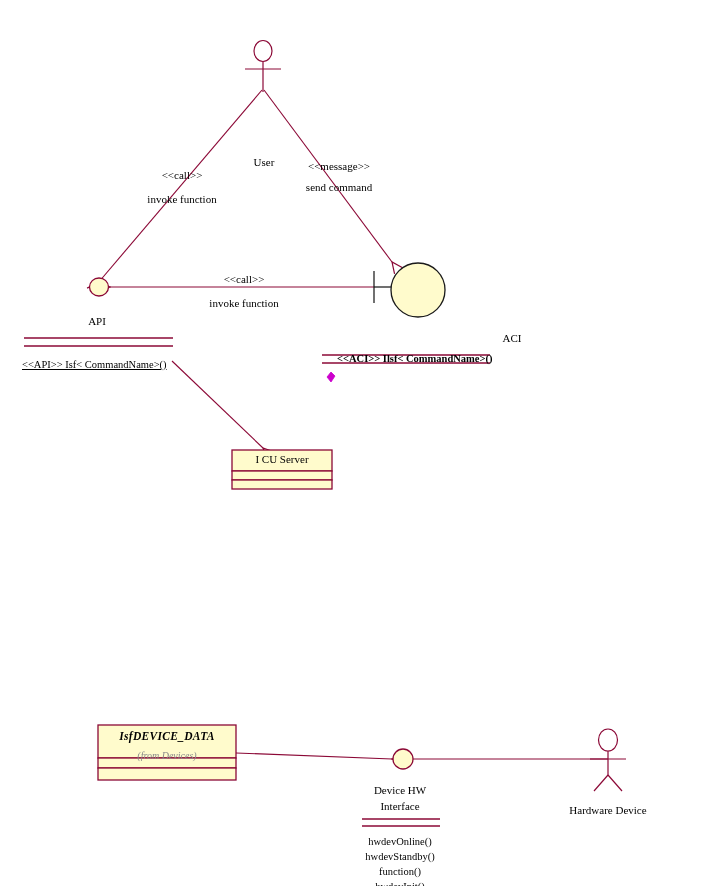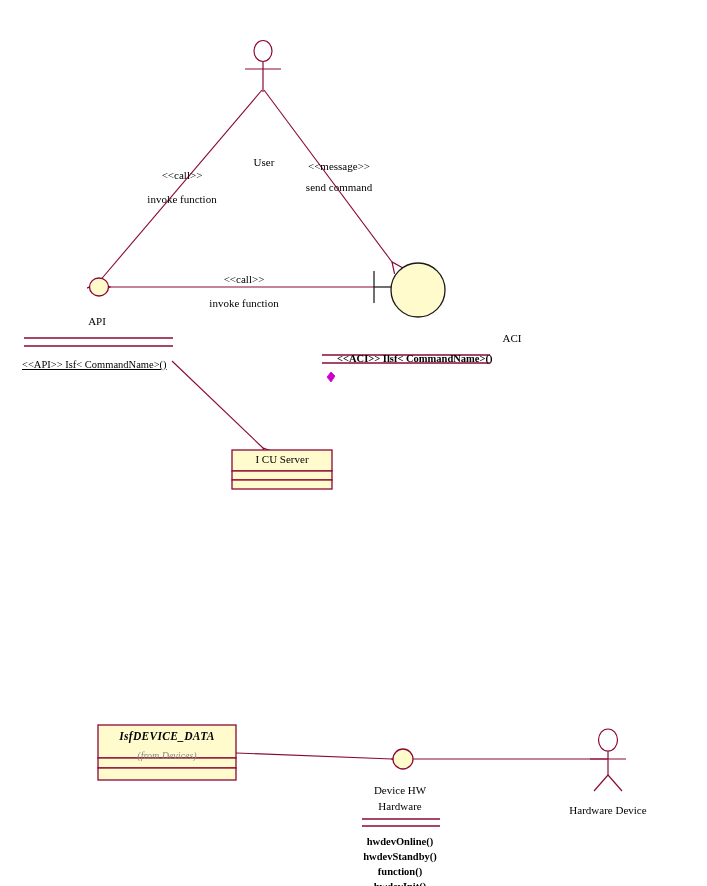--- a/index.html
+++ b/index.html
@@ -61,21 +61,20 @@
   .op {
     position: absolute;
     font-family: "Liberation Serif", "DejaVu Serif", serif;
     font-size: 10.5px;
     white-space: nowrap;
     color: #000000;
   }
   .op.center {
     transform: translateX(-50%);
     text-align: right;
-    font-weight: bold;
   }
 </style>
 </head>
 <body>
 
 <svg id="canvas" viewBox="0 0 707 886">
   <defs>
     <marker id="openArrowL" markerWidth="14" markerHeight="14" refX="1" refY="5" orient="auto" markerUnits="userSpaceOnUse">
       <path d="M 12,0 L 1,5 L 12,10" fill="none" stroke="#8B0836" stroke-width="1.2"></path>
     </marker>
@@ -186,20 +185,20 @@
 <div class="lbl center" style="left:512px; top:332px;">ACI</div>
 
 <div class="op" style="left:337px; top:353px;font-weight:bold;">&lt;&lt;ACI&gt;&gt; Ilsf&lt; CommandName&gt;()</div>
 
 <div class="cls-title" style="left:282px; top:453px; font-size:11px;">I CU Server</div>
 
 <div class="cls-title italicbold" style="left:167px; top:730px;">IsfDEVICE_DATA</div>
 <div class="cls-sub" style="left:167px; top:750px;">(from Devices)</div>
 
 <div class="lbl center" style="left:400px; top:784px;">Device HW</div>
-<div class="lbl center" style="left:400px; top:800px;">Hardware</div>
+<div class="lbl center" style="left:400px; top:800px;">Interface</div>
 
 <div class="op center" style="left:400px; top:836px;">hwdevOnline()</div>
 <div class="op center" style="left:400px; top:851px;">hwdevStandby()</div>
 <div class="op center" style="left:400px; top:866px;">function()</div>
 <div class="op center" style="left:400px; top:881px;">hwdevInit()</div>
 
 <div class="lbl center" style="left:608px; top:804px;">Hardware Device</div>
 
 </body></html>

